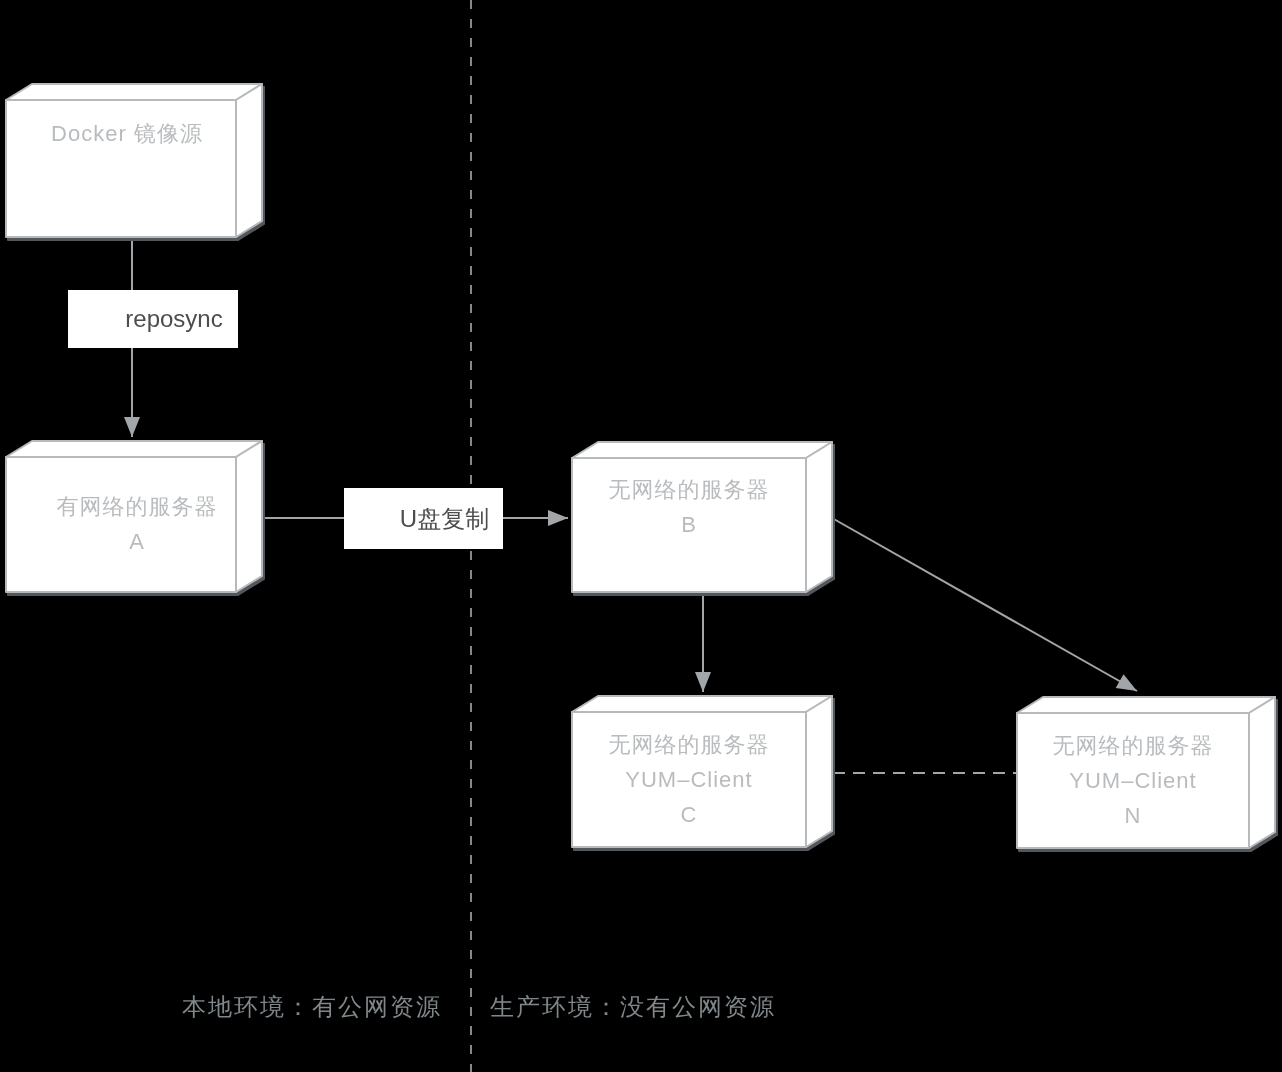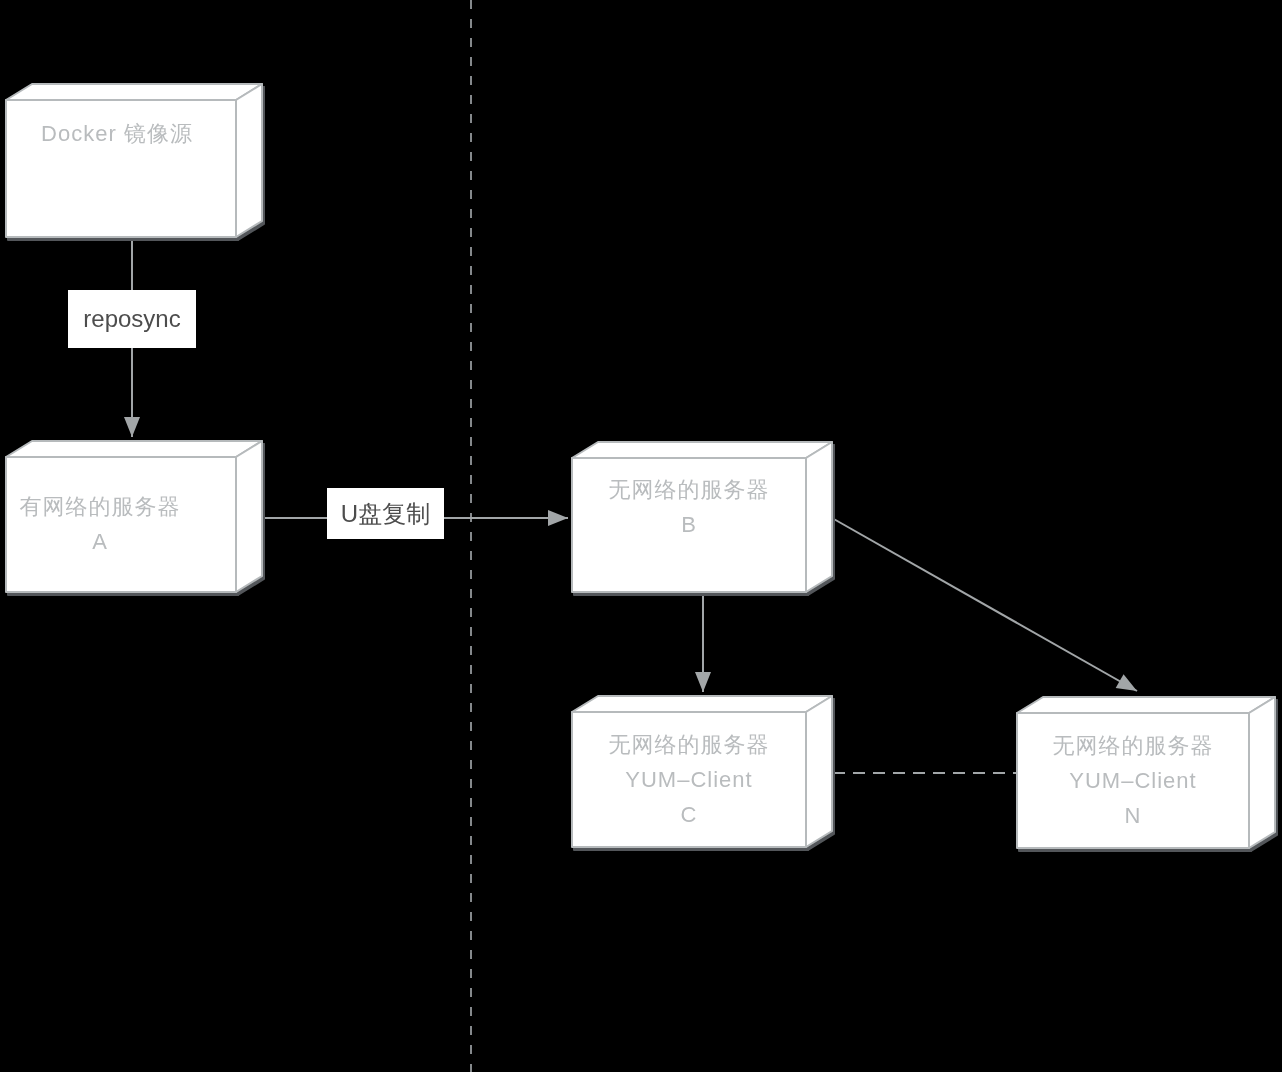--- a/index.html
+++ b/index.html
@@ -21,21 +21,21 @@
   .node-shadow{flood-color:var(--shadow);}
 
   
   .node-text{position:absolute;color:var(--box_text);font-size:22px;line-height:35px;
              text-align:center;letter-spacing:1px;pointer-events:none;}
   .node-text div{white-space:nowrap;}
 
   
   .edge-label{position:absolute;background:var(--edge_label_bg);color:var(--edge_label_text);
               font-size:24px;display:flex;align-items:center;justify-content:center;
-              white-space:nowrap;}
+              white-space:nowrap;padding-left:42px;}
 
   
   .caption{position:absolute;transform:translate(-50%,-50%);color:var(--caption_text);
            font-size:24px;letter-spacing:2px;white-space:nowrap;}
 </style>
 </head>
 <body>
 
 <div class="stage">
 
@@ -81,25 +81,25 @@
       <rect class="box-face" x="572" y="712" width="234" height="135"></rect>
     </g>
 
     <g filter="url(#nodeShadow)">
       <polygon class="box-face" points="1017,713 1043,697 1275,697 1249,713"></polygon>
       <polygon class="box-face" points="1249,713 1275,697 1275,832 1249,848"></polygon>
       <rect class="box-face" x="1017" y="713" width="232" height="135"></rect>
     </g>
   </svg>
 
-  <div class="node-text" style="left:2px;top:116px;width:230px;">
+  <div class="node-text" style="left:12px;top:116px;width:230px;">
     <div>Docker 镜像源</div>
   </div>
 
-  <div class="node-text" style="left:6px;top:489px;width:188px;">
+  <div class="node-text" style="left:6px;top:489px;width:188px;padding-left:37px;">
     <div>有网络的服务器</div>
     <div>A</div>
   </div>
 
   <div class="node-text" style="left:572px;top:472px;width:234px;">
     <div>无网络的服务器</div>
     <div>B</div>
   </div>
 
   <div class="node-text" style="left:572px;top:727px;width:234px;">
@@ -109,17 +109,19 @@
   </div>
 
   <div class="node-text" style="left:1017px;top:728px;width:232px;">
     <div>无网络的服务器</div>
     <div>YUM–Client</div>
     <div>N</div>
   </div>
 
   <div class="edge-label" style="left:68px;top:290px;width:128px;height:58px;">reposync</div>
 
-  <div class="edge-label" style="left:327px;top:488px;width:117px;height:51px;text-align:right;">U盘复制</div>
+  <div class="edge-label" style="left:344px;top:488px;width:117px;height:61px;text-align:right;">U盘复制</div>
 
+  <div class="caption" style="left:312px;top:1007px;">本地环境：有公网资源</div>
 
+  <div class="caption" style="left:633px;top:1007px;">生产环境：没有公网资源</div>
 
 </div>
 
 </body></html>

